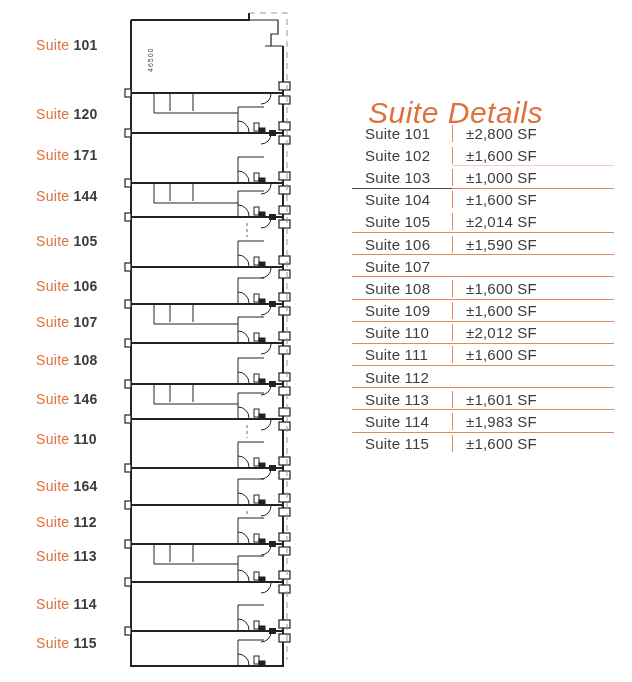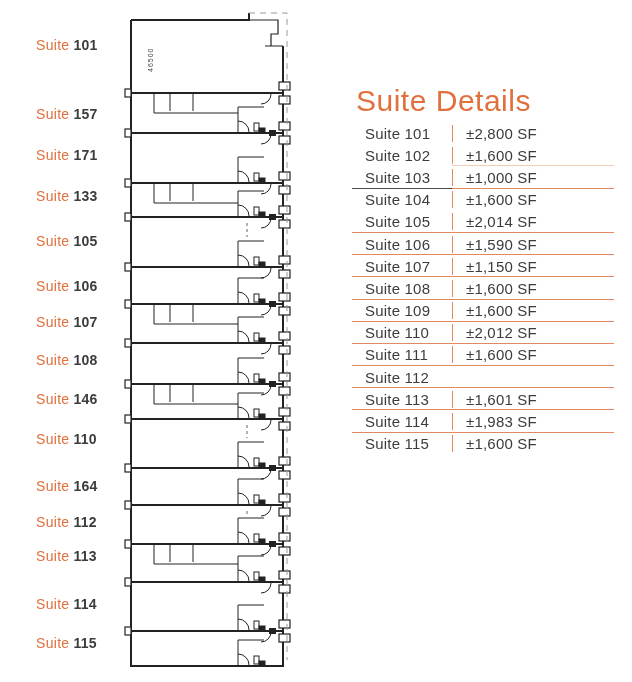--- a/index.html
+++ b/index.html
@@ -9,23 +9,24 @@
     padding-left:36px;
   }
   #plan-svg{position:absolute;left:0;top:0;}
   .plan-label{
     position:absolute;left:36px;width:90px;white-space:nowrap;
     font-size:14px;letter-spacing:.3px;
   }
   .plan-label .lp{color:var(--accent-orange);}
   .plan-label .ln{color:var(--text-dark);font-weight:bold;margin-left:4px;}
   .details-title{
-    position:absolute;left:356px;top:84px;margin:0;
+    position:absolute;left:356px;top:84px;margin:12px;
     font-size:30px;font-weight:400;letter-spacing:.5px;color:var(--accent-orange);
     white-space:nowrap;
+    font-style:italic;
   }
   .details-table{position:absolute;left:352px;top:122px;width:262px;}
   .drow{position:relative;display:flex;height:22.2px;align-items:center;font-size:15px;color:var(--text-dark);}
   .cell-name{width:100px;padding-left:13px;box-sizing:border-box;letter-spacing:.2px;}
   .cell-area{flex:1;border-left:1px solid var(--line-orange);padding-left:13px;letter-spacing:.2px;}
   .rline{position:absolute;top:-1px;height:1px;}
 </style>
 </head>
 <body>
 
@@ -183,23 +184,23 @@
         <rect x="279" y="620" width="11" height="8"></rect>
         <rect x="279" y="634" width="11" height="8"></rect>
         <rect x="269" y="628" width="7" height="6" fill="#222222" stroke="none"></rect>
       </g>
       <path d="M249 13 H287 V660" stroke="#999" stroke-width="1" stroke-dasharray="6 5" fill="none"></path>
       <text transform="translate(153,72) rotate(-90)" font-size="7" letter-spacing="1" fill="#444" stroke="none" font-family="&quot;Liberation Sans&quot;,sans-serif">46500</text>
     </svg>
 
   <div id="plan-labels">
       <div class="plan-label" style="top: 37px;"><span class="lp">Suite</span><span class="ln">101</span></div>
-      <div class="plan-label" style="top: 106px;"><span class="lp">Suite</span><span class="ln">157</span></div>
+      <div class="plan-label" style="top: 106px;"><span class="lp">Suite</span><span class="ln">120</span></div>
       <div class="plan-label" style="top: 147px;"><span class="lp">Suite</span><span class="ln">171</span></div>
-      <div class="plan-label" style="top: 188px;"><span class="lp">Suite</span><span class="ln">133</span></div>
+      <div class="plan-label" style="top: 188px;"><span class="lp">Suite</span><span class="ln">144</span></div>
       <div class="plan-label" style="top: 233px;"><span class="lp">Suite</span><span class="ln">105</span></div>
       <div class="plan-label" style="top: 278px;"><span class="lp">Suite</span><span class="ln">106</span></div>
       <div class="plan-label" style="top: 314px;"><span class="lp">Suite</span><span class="ln">107</span></div>
       <div class="plan-label" style="top: 352px;"><span class="lp">Suite</span><span class="ln">108</span></div>
       <div class="plan-label" style="top: 391px;"><span class="lp">Suite</span><span class="ln">146</span></div>
       <div class="plan-label" style="top: 431px;"><span class="lp">Suite</span><span class="ln">110</span></div>
       <div class="plan-label" style="top: 478px;"><span class="lp">Suite</span><span class="ln">164</span></div>
       <div class="plan-label" style="top: 514px;"><span class="lp">Suite</span><span class="ln">112</span></div>
       <div class="plan-label" style="top: 548px;"><span class="lp">Suite</span><span class="ln">113</span></div>
       <div class="plan-label" style="top: 596px;"><span class="lp">Suite</span><span class="ln">114</span></div>
@@ -233,21 +234,20 @@
           <div class="cell-area">±2,014 SF</div>
         </div>
         <div class="drow">
           <div class="rline" style="left: 0px; right: 0px; background: rgb(224, 138, 94);"></div>
           <div class="cell-name">Suite 106</div>
           <div class="cell-area">±1,590 SF</div>
         </div>
         <div class="drow">
           <div class="rline" style="left: 0px; right: 0px; background: rgb(224, 138, 94);"></div>
           <div class="cell-name">Suite 107</div>
-          <div class="cell-area">±1,150 SF</div>
         </div>
         <div class="drow">
           <div class="rline" style="left: 0px; right: 0px; background: rgb(224, 138, 94);"></div>
           <div class="cell-name">Suite 108</div>
           <div class="cell-area">±1,600 SF</div>
         </div>
         <div class="drow">
           <div class="rline" style="left: 0px; right: 0px; background: rgb(224, 138, 94);"></div>
           <div class="cell-name">Suite 109</div>
           <div class="cell-area">±1,600 SF</div>

